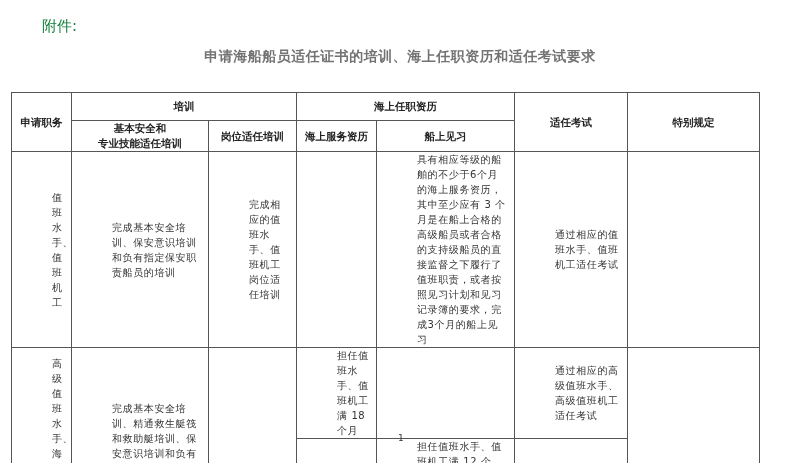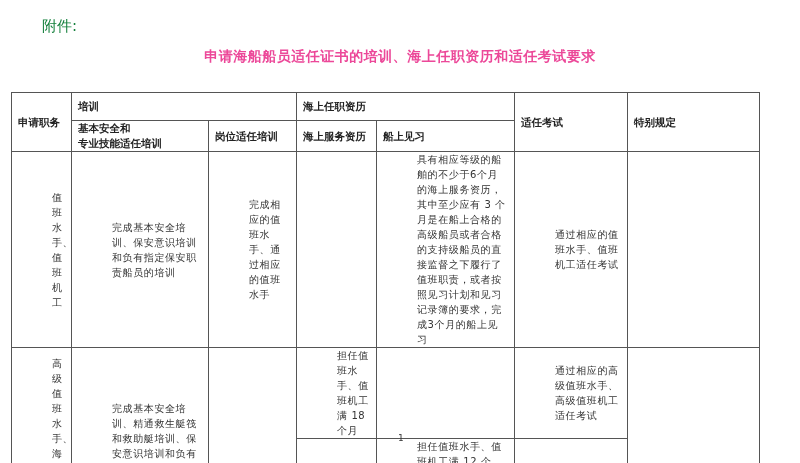--- a/index.html
+++ b/index.html
@@ -7,38 +7,38 @@
     width: 800px; height: 463px; position: relative; overflow: hidden;
     font-family: "DejaVu Serif", "Liberation Serif", serif;
     color: #222;
   }
   .attachment {
     position: absolute; left: 42px; top: 17px;
     font-size: 15px; color: #15803d; font-family: "DejaVu Sans", sans-serif;
   }
   .doc-title {
     position: absolute; left: 0; width: 800px; top: 48px; text-align: center;
-    font-size: 14px; font-weight: bold; color: #ec4899;
+    font-size: 14px; font-weight: bold; color: #737373;
     font-family: "DejaVu Sans", sans-serif; letter-spacing: 0.5px;
   }
   table.req {
     position: absolute; left: 11px; top: 92px;
     border-collapse: collapse; table-layout: fixed;
     width: 748px;
     font-family: "DejaVu Sans", sans-serif;
   }
   table.req td, table.req th {
     border: 1.5px solid #555;
     padding: 0 6px;
     font-size: 10px; line-height: 15px;
     vertical-align: middle;
     color: #333;
   }
   table.req th {
-    font-weight: bold; text-align: left; color: #222; font-size: 10.5px;
+    font-weight: bold; text-align: center; color: #222; font-size: 10.5px;
   }
   table.req td { text-align: left; letter-spacing: 0.6px; padding-left: 40px; }
   .h1 { height: 28px; }
   .h2 { height: 29px; margin-top: 12px; }
   .r1 { height: 121px; }
   .r2a { height: 45px; }
   .r2b { height: 74px; }
   .pos { color: #444; }
   .page-num {
     position: absolute; left: 398px; top: 433px;
@@ -75,21 +75,21 @@
       <div>专业技能适任培训</div>
     </th>
     <th>岗位适任培训</th>
     <th>海上服务资历</th>
     <th>船上见习</th>
   </tr>
 
   <tr class="r1">
     <td class="pos">值班水手、值班机工</td>
     <td>完成基本安全培训、保安意识培训和负有指定保安职责船员的培训</td>
-    <td>完成相应的值班水手、通过相应的值班水手</td>
+    <td>完成相应的值班水手、值班机工岗位适任培训</td>
     <td></td>
     <td>具有相应等级的船舶的不少于6个月的海上服务资历，其中至少应有 3 个月是在船上合格的高级船员或者合格的支持级船员的直接监督之下履行了值班职责，或者按照见习计划和见习记录簿的要求，完成3个月的船上见习</td>
     <td>通过相应的值班水手、值班机工适任考试</td>
     <td></td>
   </tr>
 
   <tr class="r2a">
     <td rowspan="2" class="pos">高级值班水手、海上服务资历</td>
     <td rowspan="2">完成基本安全培训、精通救生艇筏和救助艇培训、保安意识培训和负有指定保安职责船员的培训</td>
     <td rowspan="2"></td>

